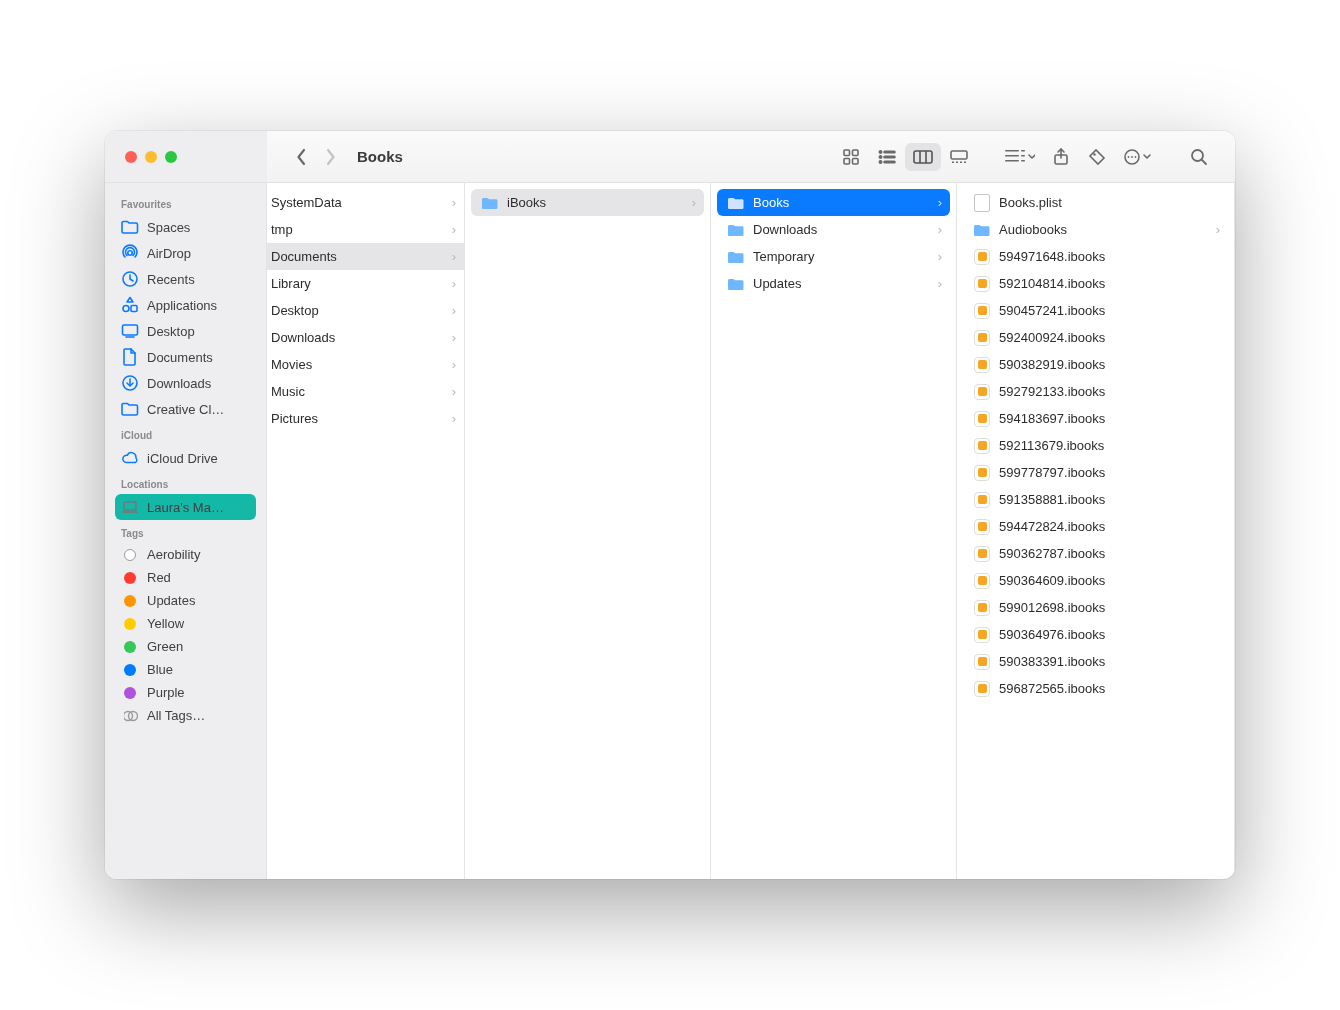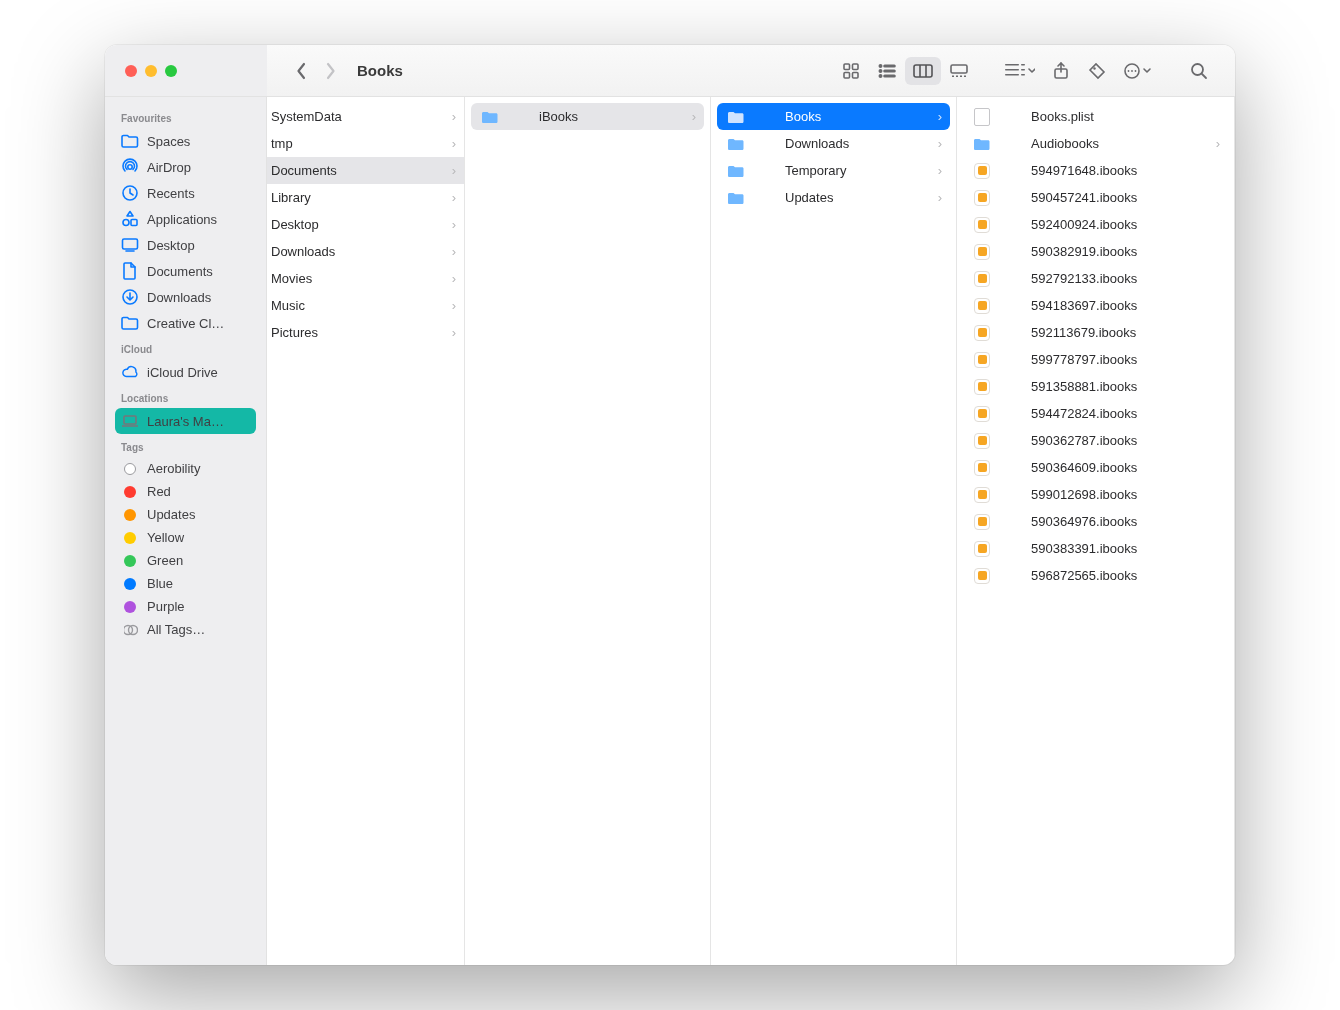--- a/index.html
+++ b/index.html
@@ -1,18 +1,18 @@
 <!DOCTYPE html>
 <html><head>
 <meta charset="utf-8">
 <style>
   * { box-sizing: border-box; margin: 0; padding: 0; }
   body { width: 1340px; height: 1010px; font-family: -apple-system, "Helvetica Neue", Helvetica, Arial, sans-serif; background: #fff; display: flex; align-items: center; justify-content: center; }
   .window {
-    width: 1130px; height: 920px;
+    width: 1130px; height: 748px;
     border-radius: 12px;
     overflow: hidden;
     box-shadow: 0 30px 90px rgba(0,0,0,0.35), 0 0 0 1px rgba(0,0,0,0.05);
     display: flex; flex-direction: column;
     background: #fff;
   }
   .toolbar {
     height: 52px; width: 100%;
     display: flex; align-items: center;
     background: linear-gradient(#fafafa,#f2f2f2);
@@ -47,21 +47,21 @@
   .tag-dot.hollow { background: #fff; border: 1.5px solid #9a9a9e; }
   .alltags { position: relative; width:12px;height:12px;flex:0 0 12px;margin:0 3px;}
 
   
   .columns { flex: 1; display: flex; min-width: 0; }
   .col { flex: 0 0 auto; border-right: 1px solid #e5e5e5; padding-top: 6px; overflow: hidden; }
   .col.c0 { width: 198px; }
   .col.c1 { width: 246px; }
   .col.c2 { width: 246px; }
   .col.c3 { flex: 1; min-width: 0; }
-  .row { display: flex; align-items: center; height: 27px; padding: 0 8px 0 10px; font-size: 13px; color: #2c2c2e; border-radius: 6px; margin: 0 6px; position: relative; gap: 32px; }
+  .row { display: flex; align-items: center; height: 27px; padding: 0 8px 0 10px; font-size: 13px; color: #2c2c2e; border-radius: 6px; margin: 0 6px; position: relative; }
   .col.c0 .row { margin: 0; border-radius: 0; padding-left: 4px; }
   .row .icon { width: 18px; height: 18px; flex: 0 0 18px; margin-right: 8px; display: flex; align-items: center; justify-content: center; }
   .row .name { flex: 1; white-space: nowrap; overflow: hidden; text-overflow: ellipsis; }
   .row .chev { color: #b8b8ba; font-size: 13px; }
   .row.pathsel { background: #e5e5e8; }
   .row.sel { background: #0a7aff; color: #fff; }
   .row.sel .chev { color: #cfe3ff; }
   .folder-svg path { fill: #6fb7ff; }
   .row.sel .folder-svg path { fill: #cfe3ff; }
   .file-doc { width:16px;height:18px;border:1px solid #c6c6c9;border-radius:2px;background:#fff; position:relative;}
@@ -415,20 +415,26 @@
           <div class="row">
             <span class="icon">
               <span class="file-ibooks"></span>
             </span>
             <span class="name">594971648.ibooks</span>
           </div>
           <div class="row">
             <span class="icon">
               <span class="file-ibooks"></span>
             </span>
+            <span class="name">592104814.ibooks</span>
+          </div>
+          <div class="row">
+            <span class="icon">
+              <span class="file-ibooks"></span>
+            </span>
             <span class="name">590457241.ibooks</span>
           </div>
           <div class="row">
             <span class="icon">
               <span class="file-ibooks"></span>
             </span>
             <span class="name">592400924.ibooks</span>
           </div>
           <div class="row">
             <span class="icon">

